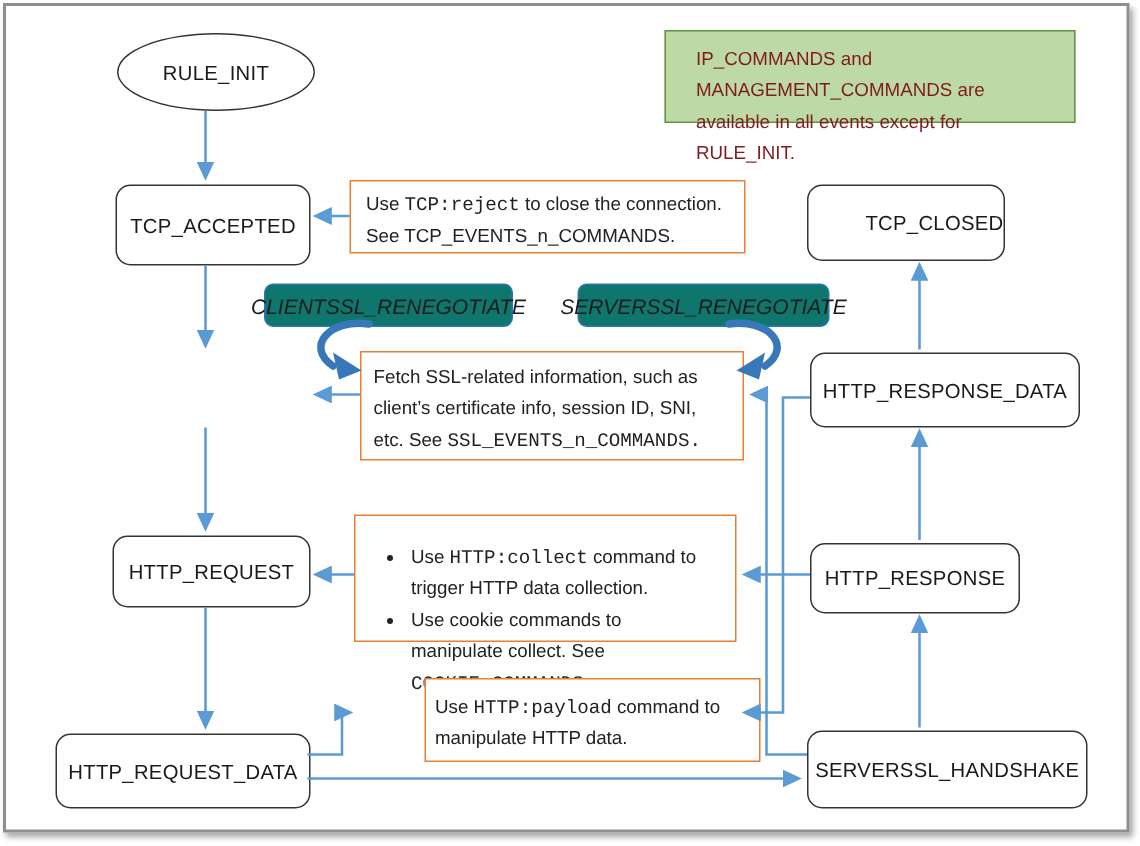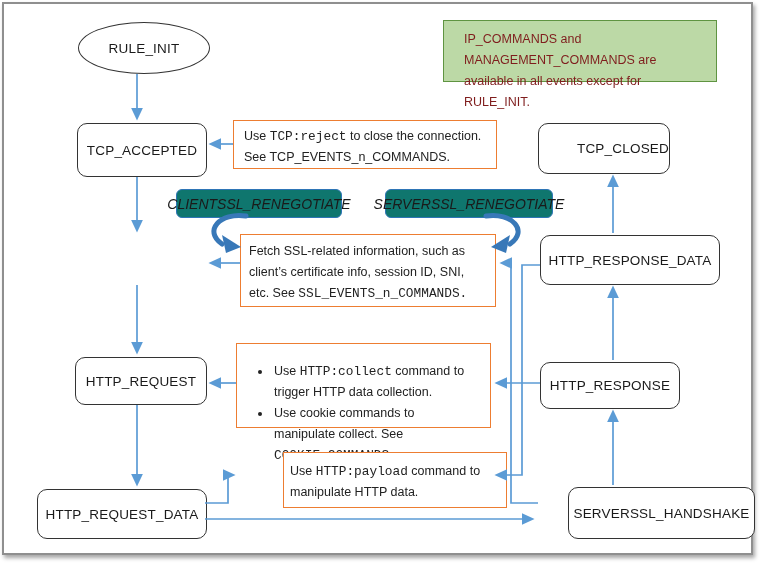--- a/index.html
+++ b/index.html
@@ -44,21 +44,21 @@
   </div>
   <div class="node" style="left:538px;top:123px;width:130px;height:49px;justify-content:flex-end;">
     <span>TCP_CLOSED</span>
   </div>
   <div class="node" style="left:540px;top:362px;width:138px;height:45px;">
     <span>HTTP_RESPONSE</span>
   </div>
   <div class="node" style="left:540px;top:235px;width:178px;height:48px;">
     <span>HTTP_RESPONSE_DATA</span>
   </div>
-  <div class="node" style="left:568px;top:487px;width:185px;height:50px;">
+  <div class="node" style="left:538px;top:487px;width:185px;height:50px;">
     <span>SERVERSSL_HANDSHAKE</span>
   </div>
 
   <div class="event" style="left:176px;top:189px;width:164px;height:27px;">
     <span>CLIENTSSL_RENEGOTIATE</span>
   </div>
   <div class="event" style="left:385px;top:189px;width:166px;height:27px;">
     <span>SERVERSSL_RENEGOTIATE</span>
   </div>
 

